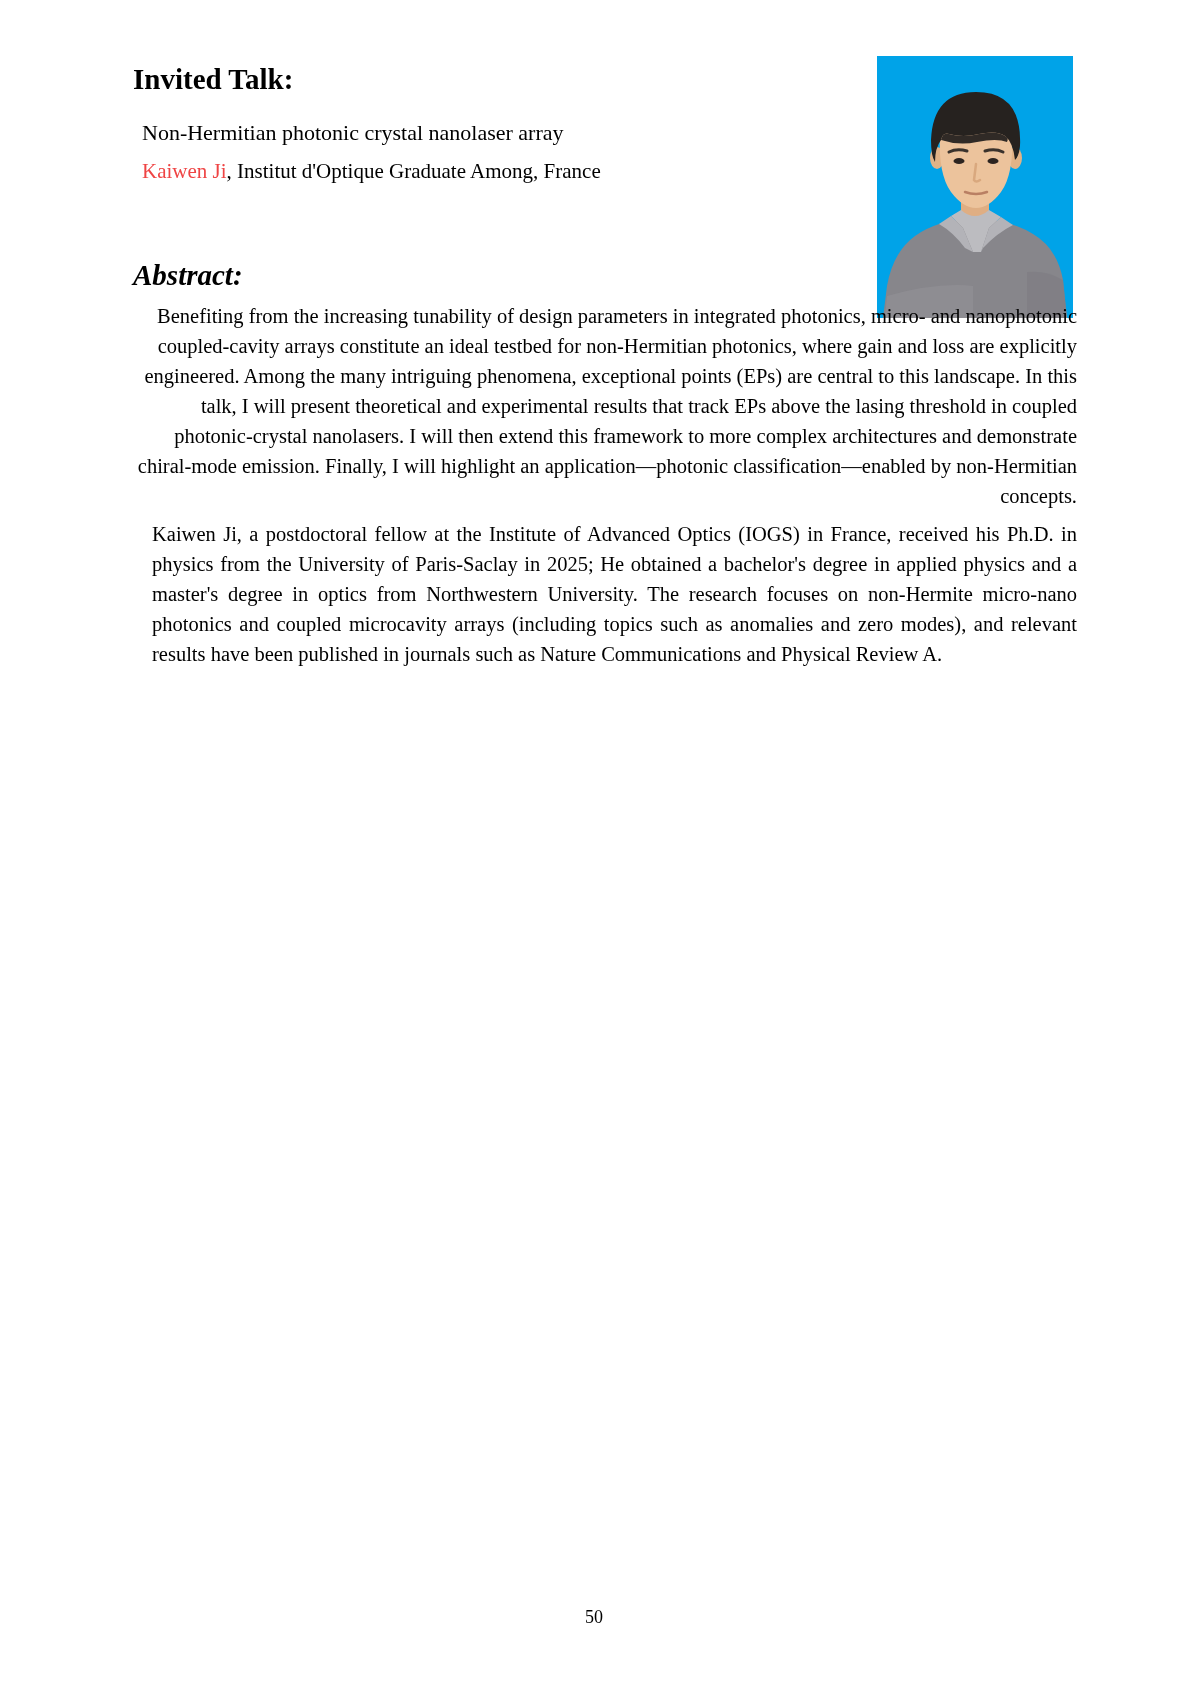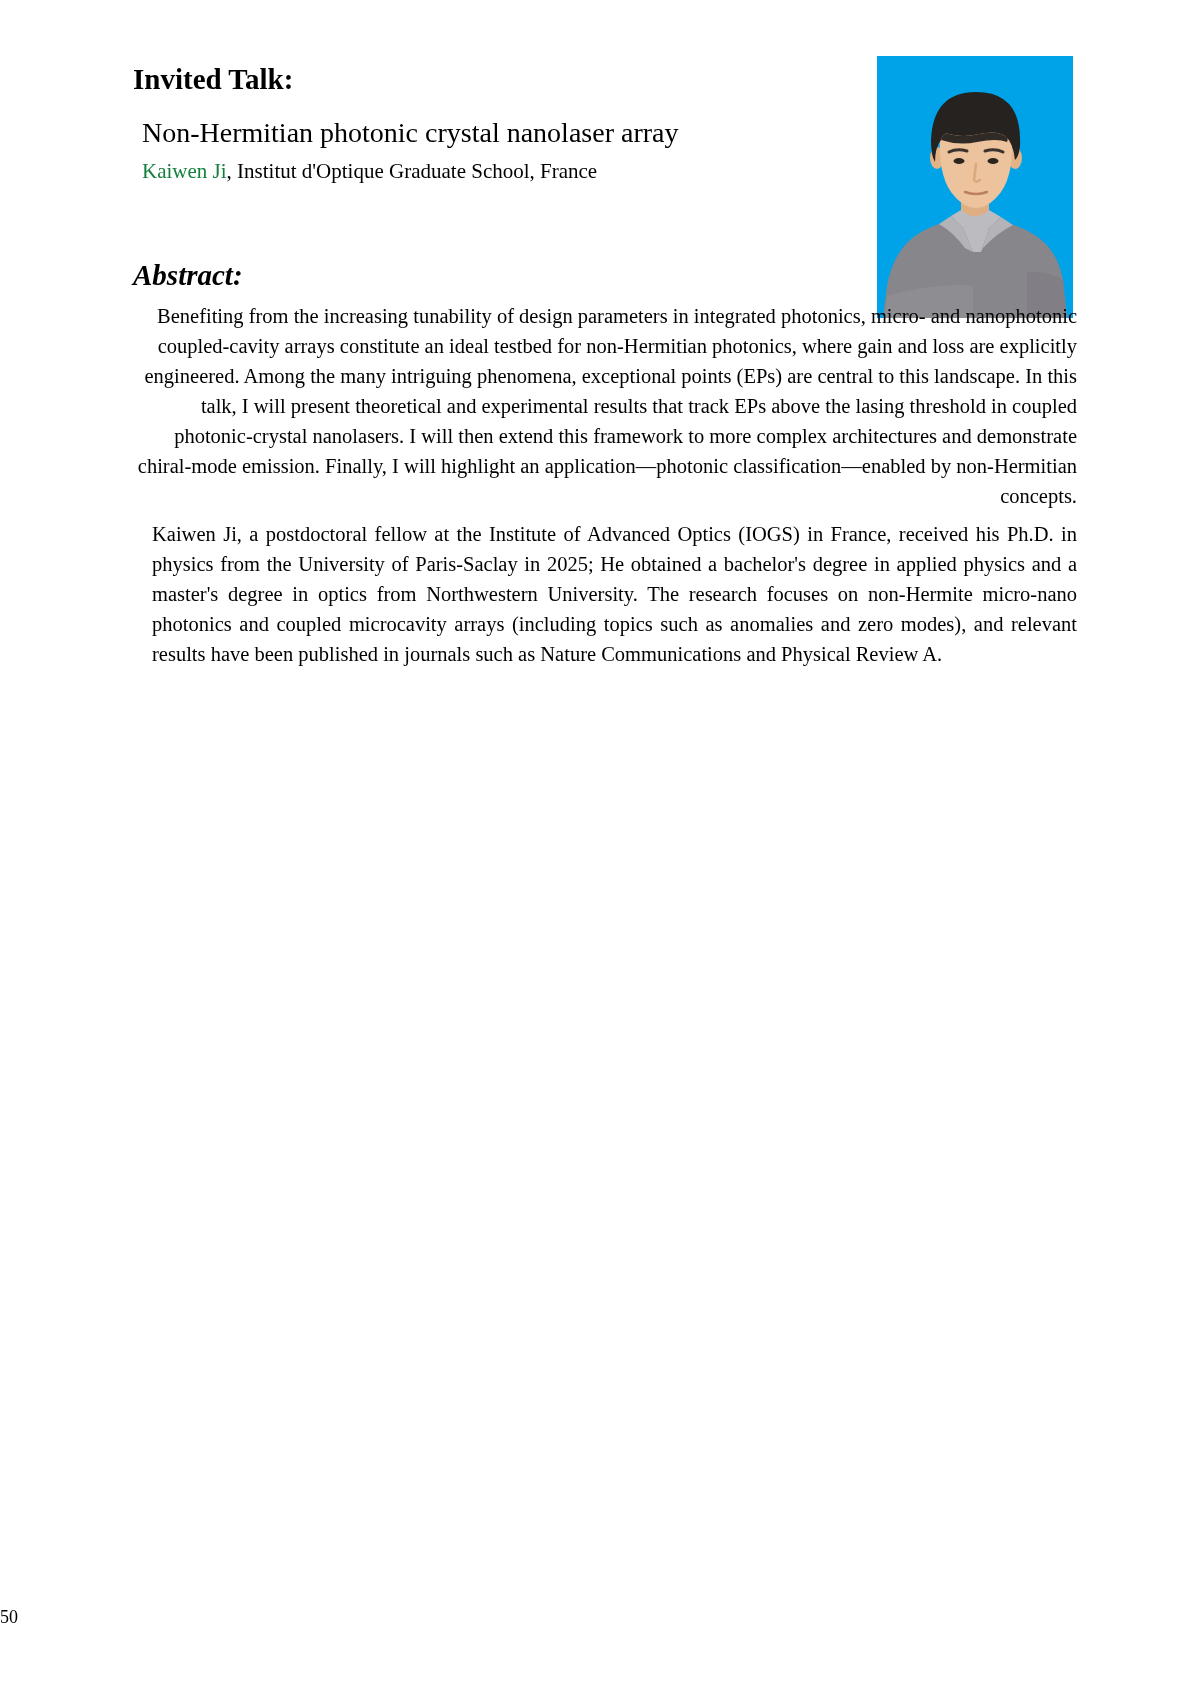--- a/index.html
+++ b/index.html
@@ -22,33 +22,33 @@
     font-size: 29px;
     font-weight: bold;
     line-height: 35px;
     margin: 0;
   }
   .h-invited   { margin-top: 62px; }
   .h-speaker   { margin-top: 12px; }
   .h-abstract  { margin-top: 72px; font-style: italic; }
   .h-biography { margin-top: 7px; }
   .talk-title {
-    font-size: 28px;
+    font-size: 22px;
     line-height: 30px;
     margin: 21px 0 0 0;
     padding-left: 9px;
   }
   .speaker-line {
     font-size: 21px;
     line-height: 30px;
     margin: 8px 0 0 0;
     padding-left: 9px;
   }
   .speaker-name {
-    color: #15803d;
+    color: #ef4444;
     cursor: pointer;
   }
   .para {
     font-size: 20.5px;
     line-height: 30px;
     margin: 8px 0 0 0;
     text-align: right;
   }
   .para.justified { text-align: justify; margin-left: 19px; }
   .photo-frame {
@@ -59,20 +59,21 @@
     height: 262px;
     background: #00A3E8;
     overflow: hidden;
   }
   .photo-frame svg { display: block; }
   .page-number {
     position: absolute;
     left: 0;
     right: 0;
     top: 1606px;
+    text-align: center;
     font-size: 18px;
     line-height: 22px;
   }
 </style>
 </head>
 <body>
 
 <div class="page">
 
   <div class="photo-frame">
@@ -107,21 +108,21 @@
       <path d="M99 108 L97 124 Q99 127 103 124" stroke="#d9a87e" stroke-width="2.5" fill="none" stroke-linecap="round"></path>
 
       <path d="M88 136 Q99 140 110 136" stroke="#b97f63" stroke-width="2.5" fill="none" stroke-linecap="round"></path>
     </svg>
   </div>
 
   <div class="content">
     <h2 class="heading h-invited">Invited Talk:</h2>
     <p class="talk-title">Non-Hermitian photonic crystal nanolaser array</p>
 
-    <p class="speaker-line"><span class="speaker-name">Kaiwen Ji</span><span>, Institut d'Optique Graduate School, France</span></p>
+    <p class="speaker-line"><span class="speaker-name">Kaiwen Ji</span><span>, Institut d'Optique Graduate Among, France</span></p>
 
     <h2 class="heading h-abstract">Abstract:</h2>
     <p class="para">Benefiting from the increasing tunability of design parameters in integrated photonics, micro- and nanophotonic coupled-cavity arrays constitute an ideal testbed for non-Hermitian photonics, where gain and loss are explicitly engineered. Among the many intriguing phenomena, exceptional points (EPs) are central to this landscape. In this talk, I will present theoretical and experimental results that track EPs above the lasing threshold in coupled photonic-crystal nanolasers. I will then extend this framework to more complex architectures and demonstrate chiral-mode emission. Finally, I will highlight an application—photonic classification—enabled by non-Hermitian concepts.</p>
 
     <p class="para justified">Kaiwen Ji, a postdoctoral fellow at the Institute of Advanced Optics (IOGS) in France, received his Ph.D. in physics from the University of Paris-Saclay in 2025; He obtained a bachelor's degree in applied physics and a master's degree in optics from Northwestern University. The research focuses on non-Hermite micro-nano photonics and coupled microcavity arrays (including topics such as anomalies and zero modes), and relevant results have been published in journals such as Nature Communications and Physical Review A.</p>
   </div>
 
   <div class="page-number">50</div>
 
 </div>

